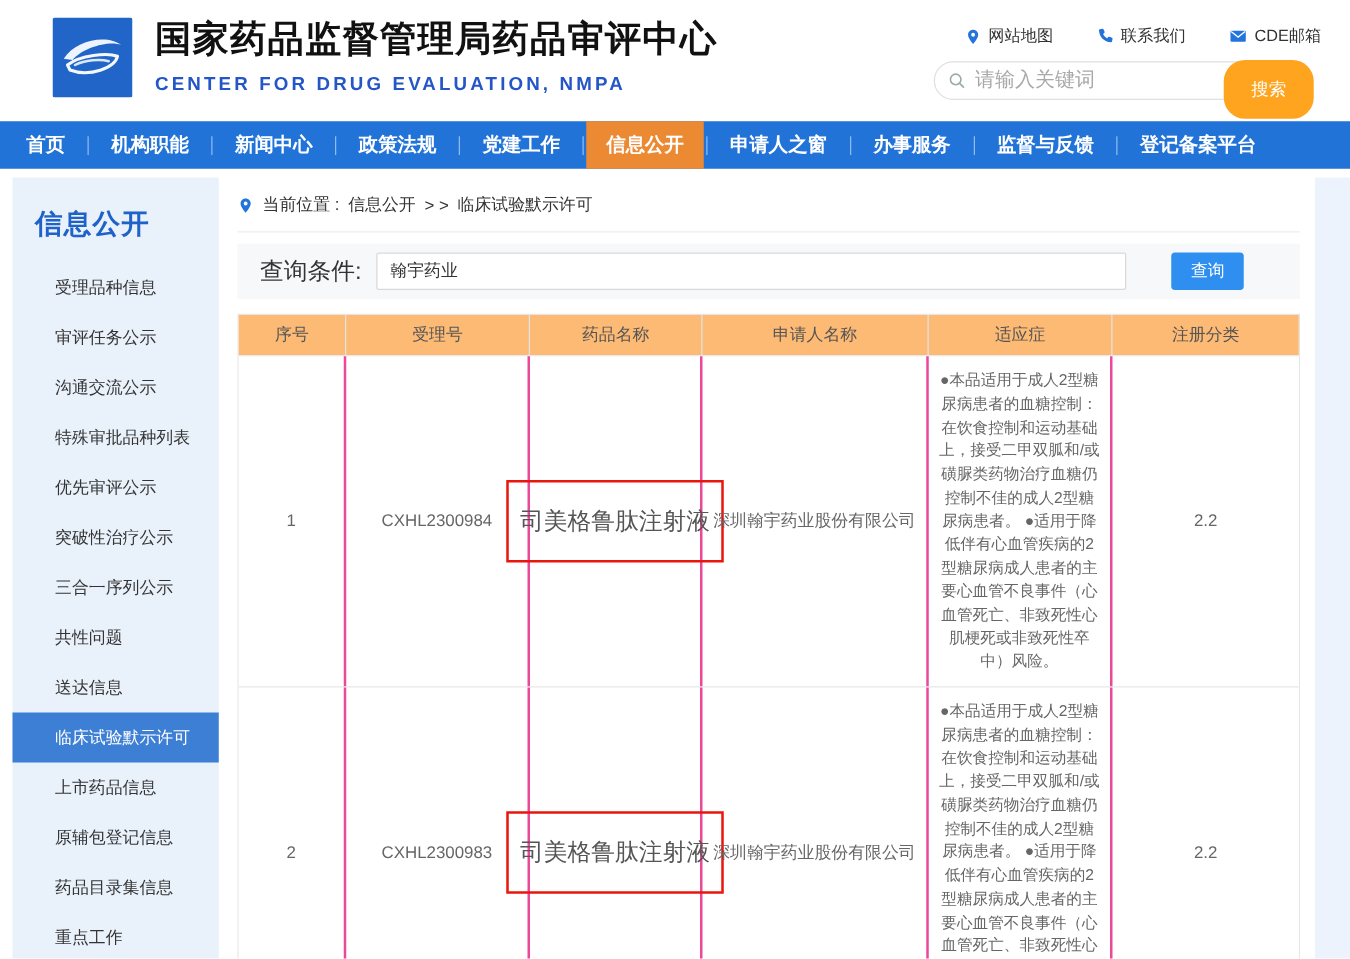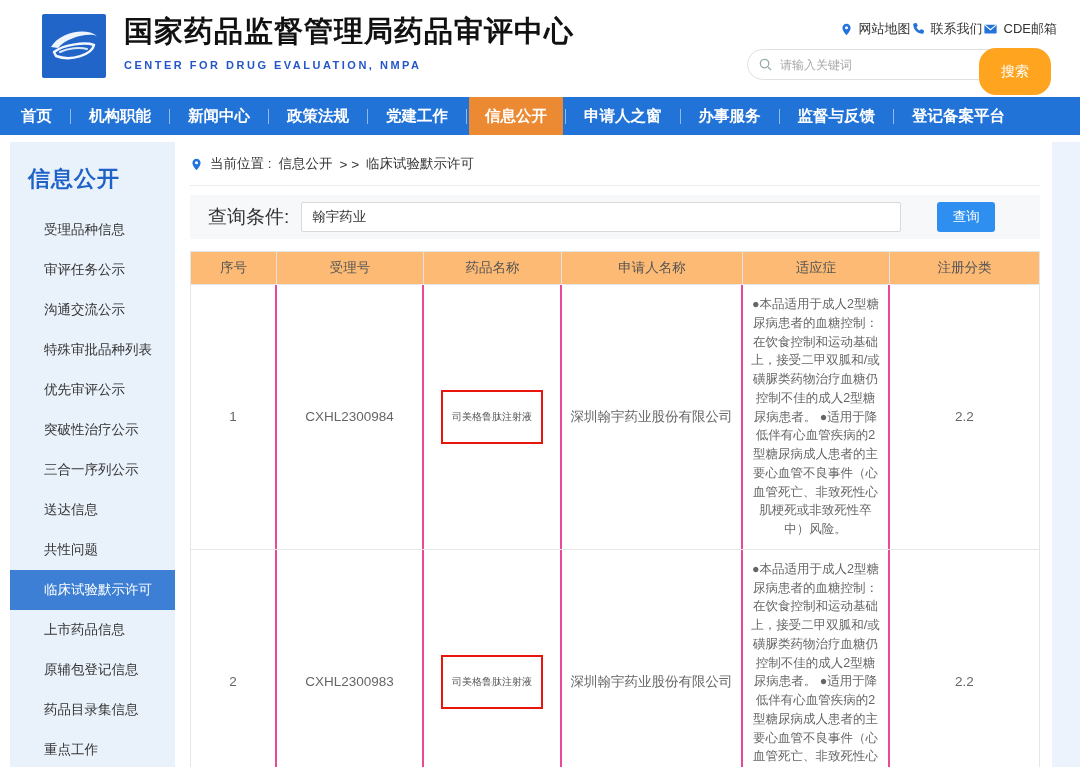--- a/index.html
+++ b/index.html
@@ -5,26 +5,26 @@
   * { margin:0; padding:0; box-sizing:border-box; }
   html,body { background:#fff; }
   body { font-family:"Liberation Sans","DejaVu Sans",sans-serif; }
   .page { position:relative; width:1080px; height:767px; overflow:hidden; background:#fff; }
 
   
   .header { position:absolute; left:12px; top:0; width:1080px; height:97px; background:#fff; }
   .logo { position:absolute; left:30px; top:14px; width:64px; height:64px; }
   .title-block { position:absolute; left:112px; top:12px; }
   .site-title { font-size:29px; font-weight:bold; color:#111; letter-spacing:1px; }
-  .site-subtitle { margin-top:7px; font-size:11px; font-weight:bold; color:#2456c8; letter-spacing:2.5px; }
-  .quick-links { position:absolute; right:35px; top:20px; display:flex; }
+  .site-subtitle { margin-top:7px; font-size:15px; font-weight:bold; color:#2456c8; letter-spacing:2.5px; }
+  .quick-links { position:absolute; right:35px; top:20px; display:flex; gap:34px; }
   .qlink { display:flex; align-items:center; gap:6px; font-size:13px; color:#333; cursor:pointer; }
   .icn { display:inline-flex; align-items:center; }
   .search-wrap { position:absolute; right:45px; top:49px; width:300px; height:31px; }
-  .search-input { width:100%; height:31px; border:1px solid #e0e0e0; border-radius:16px; padding:0 78px 0 32px; font-size:12px; color:#000000; outline:none; background:#fff; font-family:inherit; }
+  .search-input { width:100%; height:31px; border:1px solid #e0e0e0; border-radius:16px; padding:0 78px 0 32px; font-size:16px; color:#000000; outline:none; background:#fff; font-family:inherit; }
   .search-input::placeholder { color:#a9a9a9; }
   .search-mag { position:absolute; left:11px; top:8px; }
   .search-btn { position:absolute; right:-4px; top:-1px; width:72px; height:47px; border:none; border-radius:17px; background:var(--search-orange); color:#fff; font-size:14px; cursor:pointer; font-family:inherit; }
 
   
   .navbar { position:absolute; left:0; top:97px; width:1080px; height:38px; background:var(--nav-blue); display:flex; align-items:stretch; padding-left:5px; }
   .nav-item { display:flex; align-items:center; padding:0 16px; color:#fff; font-size:15.5px; font-weight:bold; cursor:pointer; white-space:nowrap; }
   .nav-item.active { background:var(--nav-active-orange); }
   .nav-sep { width:1px; height:15px; background:rgba(255,255,255,.5); align-self:center; margin:0 2px; }
 
@@ -50,21 +50,21 @@
 
   .rtable { margin-top:12px; border:1px solid #e6e6e6; }
   .t-head, .t-row { display:grid; grid-template-columns:86px 147px 138px 181px 147px 149px; }
   .t-head { background:#fdba74; height:32px; }
   .th { display:flex; align-items:center; justify-content:center; font-size:13.5px; color:#555; border-right:1px solid #e2e2e2; }
   .th:last-child { border-right:none; }
   .t-row { border-top:1px solid #e8e8e8; background:#fff; min-height:238px; }
   .td { display:flex; align-items:center; justify-content:center; text-align:center; font-size:13.5px; color:#666; border-right:2px solid #ec4899; padding:8px 6px; }
   .td:last-child { border-right:none; }
   .td.indication { font-size:12.5px; line-height:1.5; padding:10px 8px; }
-  .redbox { display:inline-block; border:2px solid var(--highlight-red); padding:18px 9px; white-space:nowrap; font-size:10px; color:#555; }
+  .redbox { display:inline-block; border:2px solid var(--highlight-red); padding:18px 9px; white-space:nowrap; font-size:19px; color:#555; }
 </style>
 </head>
 <body>
 
 <div class="page">
 
   <div class="header">
     <span class="logo">
       <svg viewBox="0 0 64 64" width="64" height="64">
         <rect width="64" height="64" rx="2" fill="#2165c8"></rect>
@@ -141,22 +141,22 @@
   <div class="sidebar">
     <div class="sidebar-title">信息公开</div>
     <div id="side-items">
         <div class="side-item">受理品种信息</div>
         <div class="side-item">审评任务公示</div>
         <div class="side-item">沟通交流公示</div>
         <div class="side-item">特殊审批品种列表</div>
         <div class="side-item">优先审评公示</div>
         <div class="side-item">突破性治疗公示</div>
         <div class="side-item">三合一序列公示</div>
+        <div class="side-item">共性问题</div>
         <div class="side-item">送达信息</div>
-        <div class="side-item">共性问题</div>
         <div class="side-item active">临床试验默示许可</div>
         <div class="side-item">上市药品信息</div>
         <div class="side-item">原辅包登记信息</div>
         <div class="side-item">药品目录集信息</div>
         <div class="side-item">重点工作</div>
       </div>
   </div>
 
   <div class="right-strip"></div>
 

